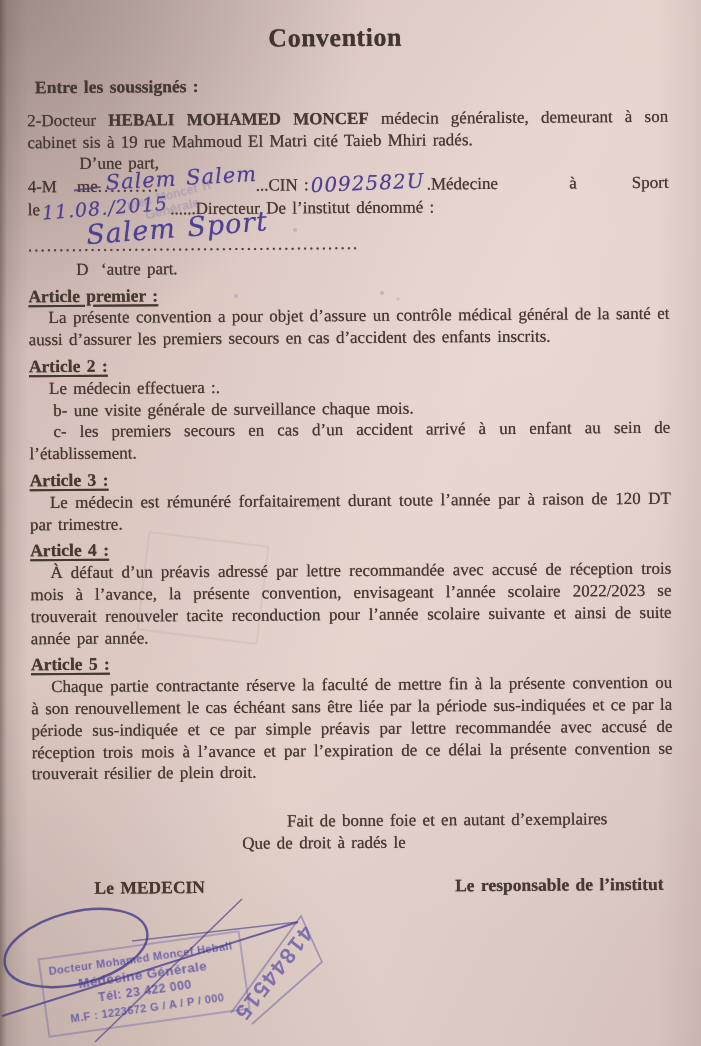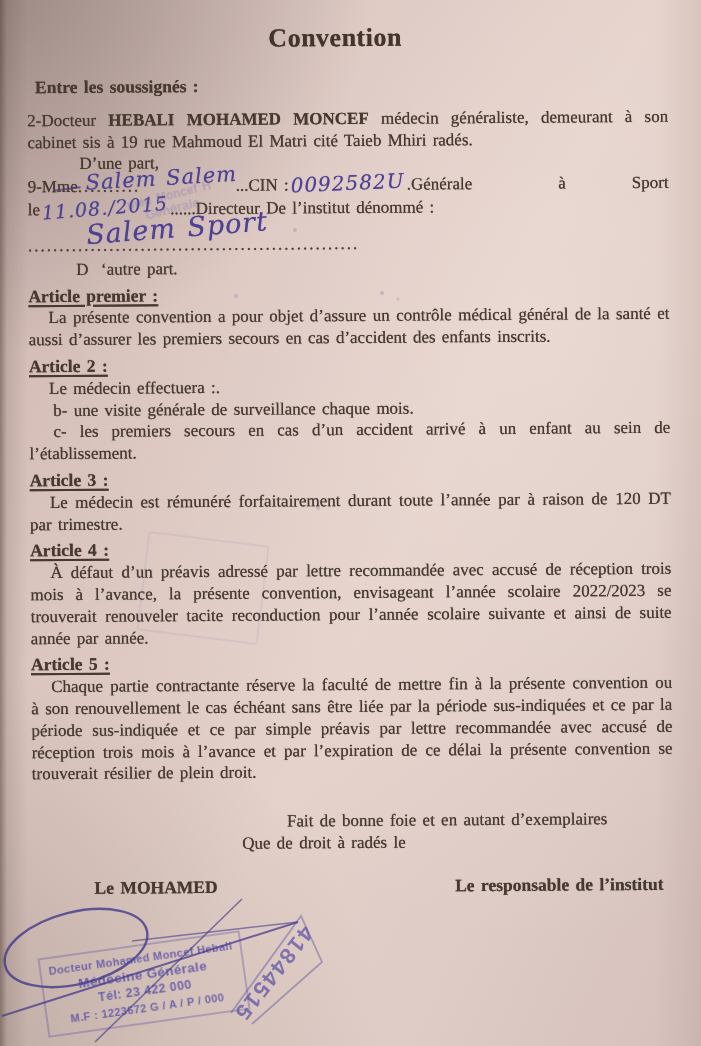--- a/index.html
+++ b/index.html
@@ -24,21 +24,21 @@
     line-height:32px; font-weight:bold; letter-spacing:.5px; color:#41352c;
     transform:translateX(-12px); }
   .intro { margin:21px 0 0 8px; font-weight:bold; font-size:17.5px; }
   .para { margin:0; text-align:justify; text-indent:0; }
   .p1 { margin-top:11px; }
   .indent { text-indent:20px; }
   .indent2 { text-indent:24px; }
   .dune { margin:0 0 0 52px; }
   .flexline { display:flex; align-items:baseline; white-space:pre; }
   .sp { flex:1.3; } .sp2 { flex:1; }
-  .struck { position:relative; }
+  .struck { position:relative;margin-left:20px; }
   .struck::after { content:""; position:absolute; left:-3px; right:-3px; top:52%;
     border-top:2px solid rgba(74,62,120,.75); transform:rotate(-7deg); }
   .dots { letter-spacing:2px; color:#4e4136; }
   .overdots { position:relative; display:inline-block; min-width:158px; }
   .hw { font-family:"DejaVu Serif", serif; font-style:italic; color:#4d4195;
     text-shadow:0 0 .8px rgba(77,65,149,.6); letter-spacing:1px; }
   .hw-name { position:absolute; left:8px; top:-7px; font-size:21px; transform:rotate(-3deg); white-space:nowrap; }
   .hw-cin { font-size:20px; display:inline-block; transform:rotate(-2deg); margin:0 2px; }
   .hw-date { font-size:19px; display:inline-block; transform:rotate(-4deg); margin:0 2px; }
   .line3 { white-space:pre; }
@@ -82,21 +82,21 @@
 
     <h1 class="title">Convention</h1>
 
     <p class="intro">Entre les soussignés :</p>
 
     <p class="para p1"><span>2-Docteur </span><b>HEBALI MOHAMED MONCEF</b><span> médecin généraliste, demeurant à son cabinet sis à 19 rue Mahmoud El Matri cité Taieb Mhiri radés.</span></p>
 
     <p class="dune">D’une part,</p>
 
     <div class="flexline">
-      <span>9-M</span><span class="struck">me</span><span class="overdots"><span class="dots">..........</span><span class="hw hw-name">Salem  Salem</span></span><span>...CIN :</span><span class="hw hw-cin">0092582U</span><span>.Générale</span><span class="sp"></span><span>à</span><span class="sp2"></span><span>Sport</span>
+      <span>4-M</span><span class="struck">me</span><span class="overdots"><span class="dots">..........</span><span class="hw hw-name">Salem  Salem</span></span><span>...CIN :</span><span class="hw hw-cin">0092582U</span><span>.Médecine</span><span class="sp"></span><span>à</span><span class="sp2"></span><span>Sport</span>
     </div>
 
     <div class="line3"><span>le</span><span class="hw hw-date">11.08./2015</span><span>......Directeur De l’institut dénommé :</span></div>
 
     <div class="inst-line">
       <span class="dots instdots">.....................................................................</span>
       <span class="hw hw-inst">Salem Sport</span>
       <span class="ghost"><span class="g1">med Moncef H</span><span class="g2">Générale</span></span>
     </div>
 
@@ -116,21 +116,21 @@
     <p class="art-h">Article 4 :</p>
     <p class="para indent">À défaut d’un préavis adressé par lettre recommandée avec accusé de réception trois mois à l’avance, la présente convention, envisageant l’année scolaire 2022/2023 se trouverait renouveler tacite reconduction pour l’année scolaire suivante et ainsi de suite année par année.</p>
 
     <p class="art-h">Article 5 :</p>
     <p class="para indent">Chaque partie contractante réserve la faculté de mettre fin à la présente convention ou à son renouvellement le cas échéant sans être liée par la période sus-indiquées et ce par la période sus-indiquée et ce par simple préavis par lettre recommandée avec accusé de réception trois mois à l’avance et par l’expiration de ce délai la présente convention se trouverait résilier de plein droit.</p>
 
     <p class="para closing1">Fait de bonne foie et en autant d’exemplaires</p>
     <p class="para closing2">Que de droit à radés le</p>
 
     <div class="sigrow">
-      <span class="left">Le MOHAMED</span>
+      <span class="left">Le MEDECIN</span>
       <span class="right">Le responsable de l’institut</span>
     </div>
   </div>
 
   <div class="ghost4"></div>
 
   <div class="stamp">
     <div class="s1">Docteur Mohamed Moncef Hebali</div>
     <div class="s2">Médecine Générale</div>
     <div class="s3">Tél: 23 422 000</div>

